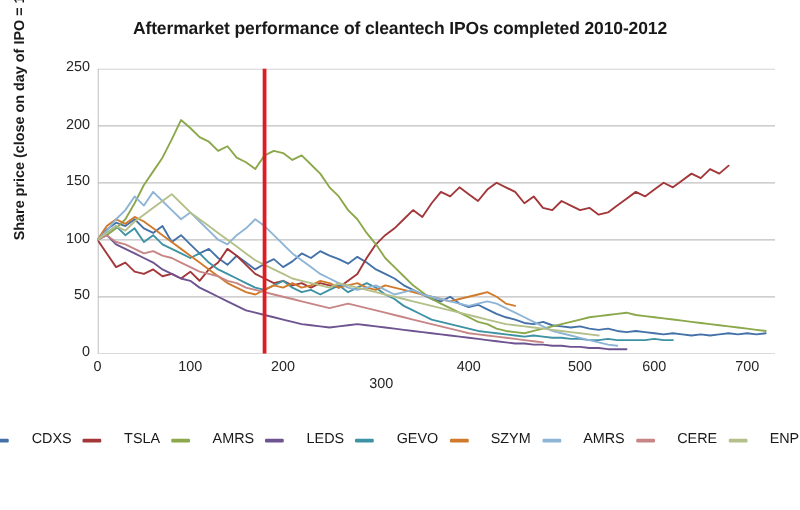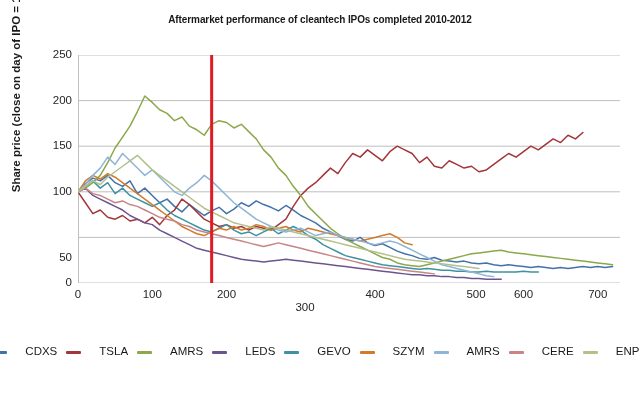--- a/index.html
+++ b/index.html
@@ -5,21 +5,21 @@
   html,body{margin:0;padding:0;}
   body{
     width:640px;height:408px;background:#ffffff;
     font-family:"Liberation Sans", sans-serif;
     color:#1a1a1a;overflow:hidden;position:relative;
   }
   #chart-root{position:absolute;inset:0;}
 
   .chart-title{
     position:absolute;left:0;top:14px;width:640px;text-align:center;
-    font-size:10px;font-weight:bold;color:#191919;letter-spacing:-0.1px;
+    font-size:14px;font-weight:bold;color:#191919;letter-spacing:-0.1px;
   }
 
   .plot-area{position:absolute;left:78px;top:55px;width:542px;height:228px;}
   .plot-svg{position:absolute;left:0;top:0;width:542px;height:228px;}
 
   .y-axis-title{
     position:absolute;left:-104px;top:80px;width:240px;
     transform:rotate(-90deg);transform-origin:center center;
     text-align:center;font-size:11.5px;font-weight:bold;color:#1a1a1a;
   }
@@ -60,21 +60,21 @@
 </head>
 <body>
 
 <div id="chart-root">
 
   <div class="chart-title">Aftermarket performance of cleantech IPOs completed 2010-2012</div>
 
   <div class="y-axis-title">Share price (close on day of IPO = 100)</div>
   <div class="y-ticks" id="y-ticks">
       <div class="y-tick" style="top: 229px;">0</div>
-      <div class="y-tick" style="top: 183.4px; margin-top: 21px;">50</div>
+      <div class="y-tick" style="top: 183.4px;">50</div>
       <div class="y-tick" style="top: 137.8px;">100</div>
       <div class="y-tick" style="top: 92.2px;">150</div>
       <div class="y-tick" style="top: 46.6px;">200</div>
       <div class="y-tick" style="top: 1px;">250</div>
     </div>
 
   <div class="plot-area">
     <svg class="plot-svg" id="plot-svg" viewBox="0 0 542 228" preserveAspectRatio="none">
         <line x1="0" y1="228" x2="542" y2="228" stroke="#bfbfbf" stroke-width="1"></line>
         <line x1="0" y1="182.4" x2="542" y2="182.4" stroke="#bfbfbf" stroke-width="1"></line>
@@ -95,21 +95,21 @@
         <line x1="133.64383561643834" y1="-10" x2="133.64383561643834" y2="228" stroke="#e01b24" stroke-width="3"></line>
       </svg>
   </div>
 
   <div class="x-ticks" id="x-ticks">
       <div class="x-tick" style="left: 78px;">0</div>
       <div class="x-tick" style="left: 152.247px;">100</div>
       <div class="x-tick" style="left: 226.493px;">200</div>
       <div class="x-tick" style="left: 305px; margin-top: 13px;">300</div>
       <div class="x-tick" style="left: 374.986px;">400</div>
-      <div class="x-tick" style="left: 476px;">500</div>
+      <div class="x-tick" style="left: 464px;">500</div>
       <div class="x-tick" style="left: 523.479px;">600</div>
       <div class="x-tick" style="left: 597.726px;">700</div>
     </div>
 
 
   <div class="legend" id="legend">
       <div class="legend-item">
         <span class="legend-swatch" style="background: rgb(68, 114, 168);"></span>
         <span class="legend-label">CDXS</span>
       </div>

